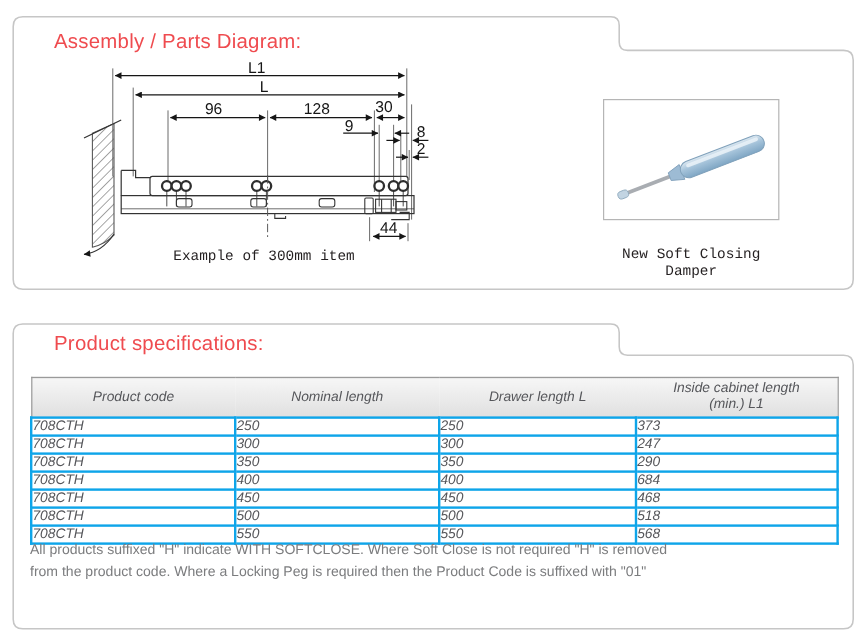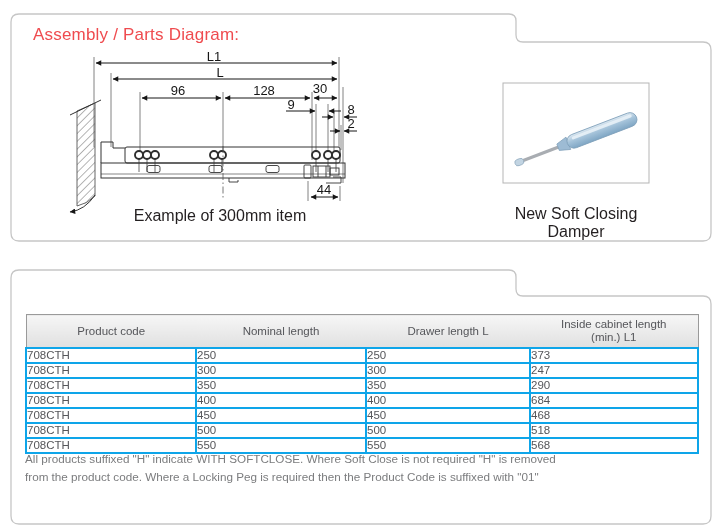--- a/index.html
+++ b/index.html
@@ -2,34 +2,34 @@
 <html><head>
 <meta charset="utf-8">
 <style>
   html,body{margin:0;padding:0;background:#ffffff;}
   #page{
     position:relative;width:719px;height:530px;background:#ffffff;overflow:hidden;
     font-family:"Liberation Sans",sans-serif;color:#231f20;
   }
   .abs{position:absolute;}
   .panel-title{
-    font-size:17px;color:#ef4b4f;letter-spacing:.2px;font-weight:400;
+    font-size:17px;color:#ef4b4f;letter-spacing:.2px;font-weight:400;margin-left:12px;
   }
   .caption{
-    font-size:16px;color:#231f20;text-align:center;
+    font-size:12px;color:#231f20;text-align:center;font-family:Liberation Mono, monospace;
   }
   .dim-label{
     position:absolute;font-size:13px;color:#161616;transform:translateX(-50%);
     white-space:nowrap;line-height:11px;
   }
   
   table.specs{
     position:absolute;left:25px;top:314px;width:672px;
     border-collapse:collapse;table-layout:fixed;
-    font-size:11.5px;color:#55565a;
+    font-size:11.5px;color:#55565a;font-style:italic;
   }
   table.specs th{
     height:30px;font-weight:400;text-align:center;vertical-align:middle;
     background:linear-gradient(#f6f6f6,#e0e0e0);
     border:1px solid #9a9a9a;border-left:none;border-right:none;
     line-height:13px;
   }
   table.specs th:first-child{border-left:1px solid #9a9a9a;}
   table.specs th:last-child{border-right:1px solid #9a9a9a;}
   table.specs td{
@@ -174,20 +174,21 @@
   <span class="dim-label" style="left:320px;top:83px">30</span>
   <span class="dim-label" style="left:291px;top:99px">9</span>
   <span class="dim-label" style="left:351px;top:104px">8</span>
   <span class="dim-label" style="left:351px;top:118px">2</span>
   <span class="dim-label" style="left:324px;top:184px">44</span>
 
   <div class="abs caption" style="left:120px;top:207px;width:200px">Example of 300mm item</div>
 
   <div class="abs caption" style="left:500px;top:205px;width:152px">New Soft Closing Damper</div>
 
+  <div class="abs panel-title" style="left:33px;top:277px">Product specifications:</div>
 
   <table class="specs">
     <colgroup>
       <col style="width:170px">
         <col style="width:170px">
         <col style="width:164px">
         <col style="width:168px">
     </colgroup>
     <thead>
       <tr>

